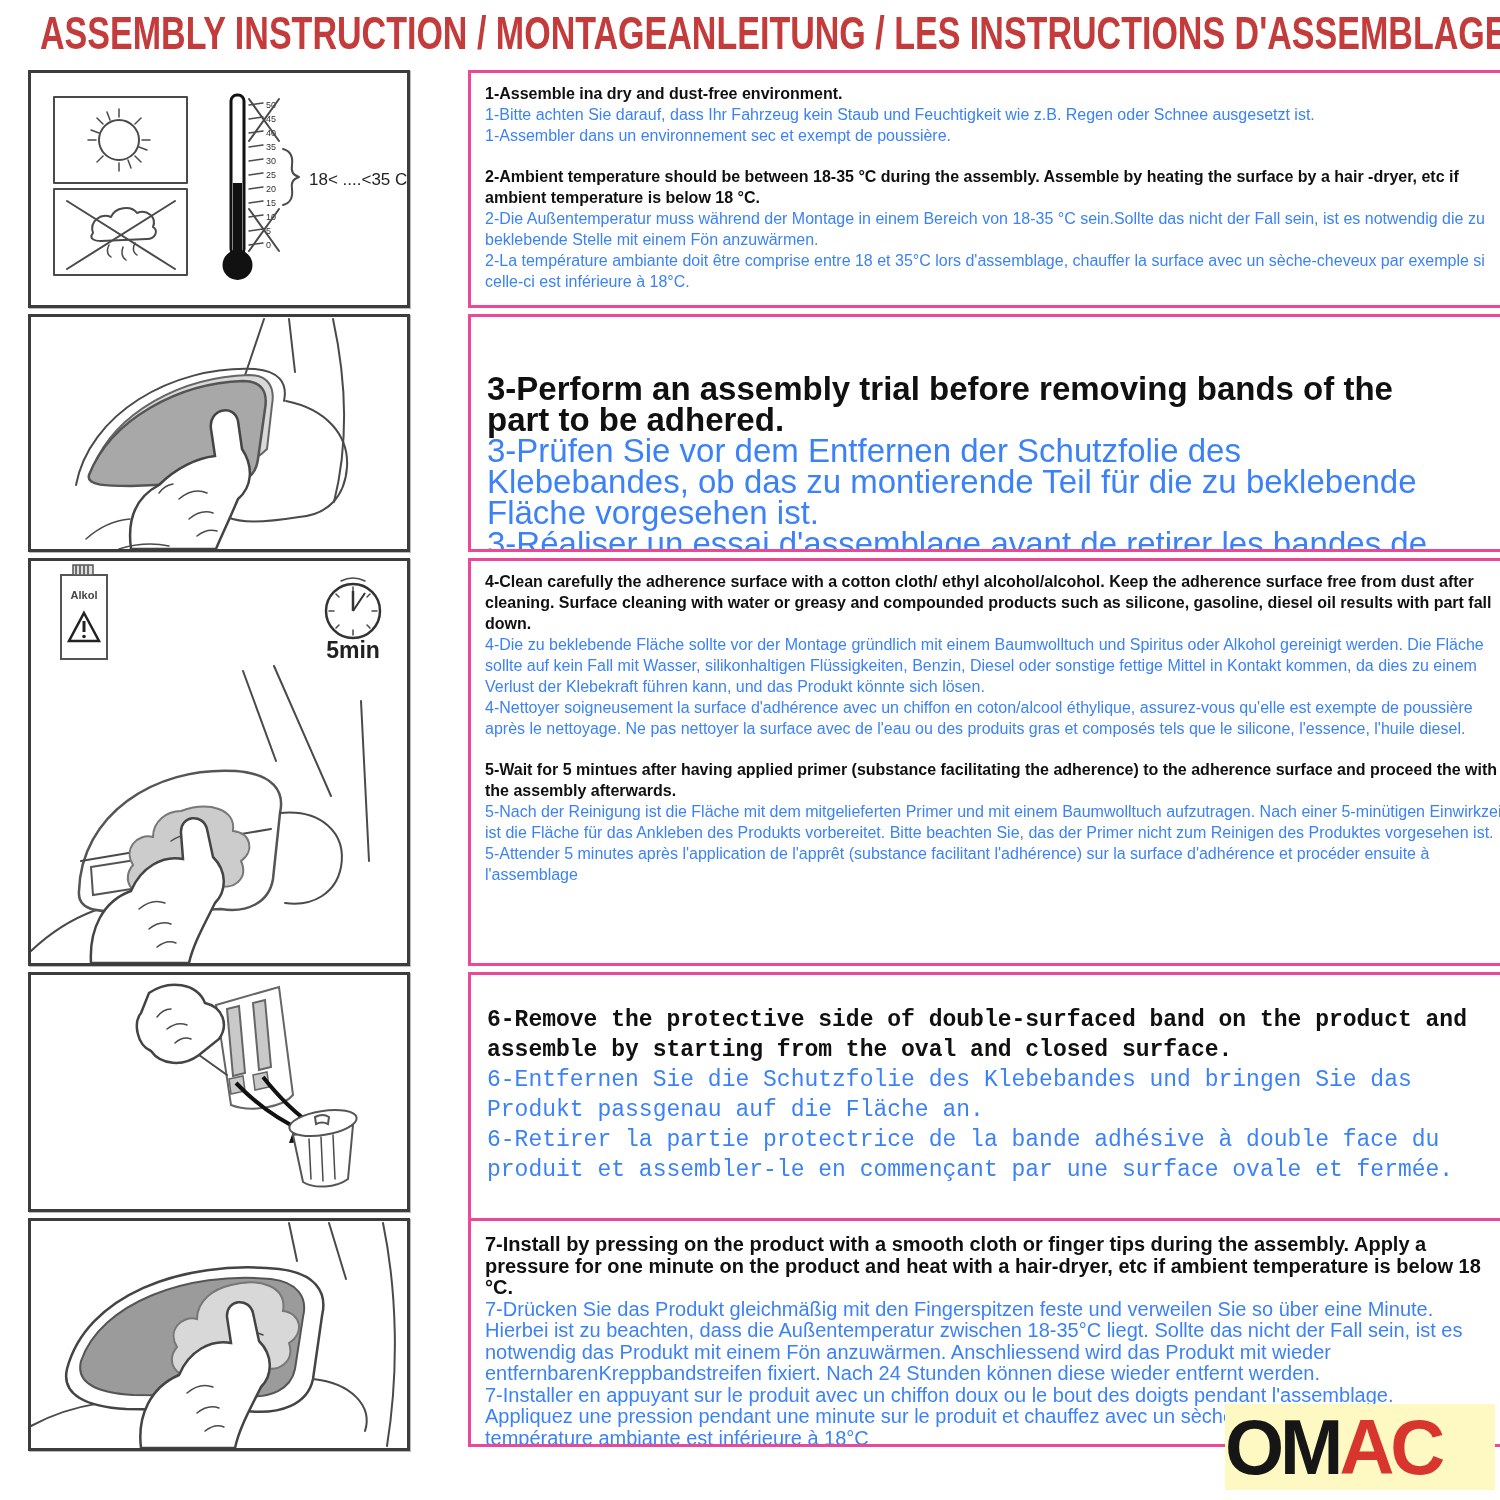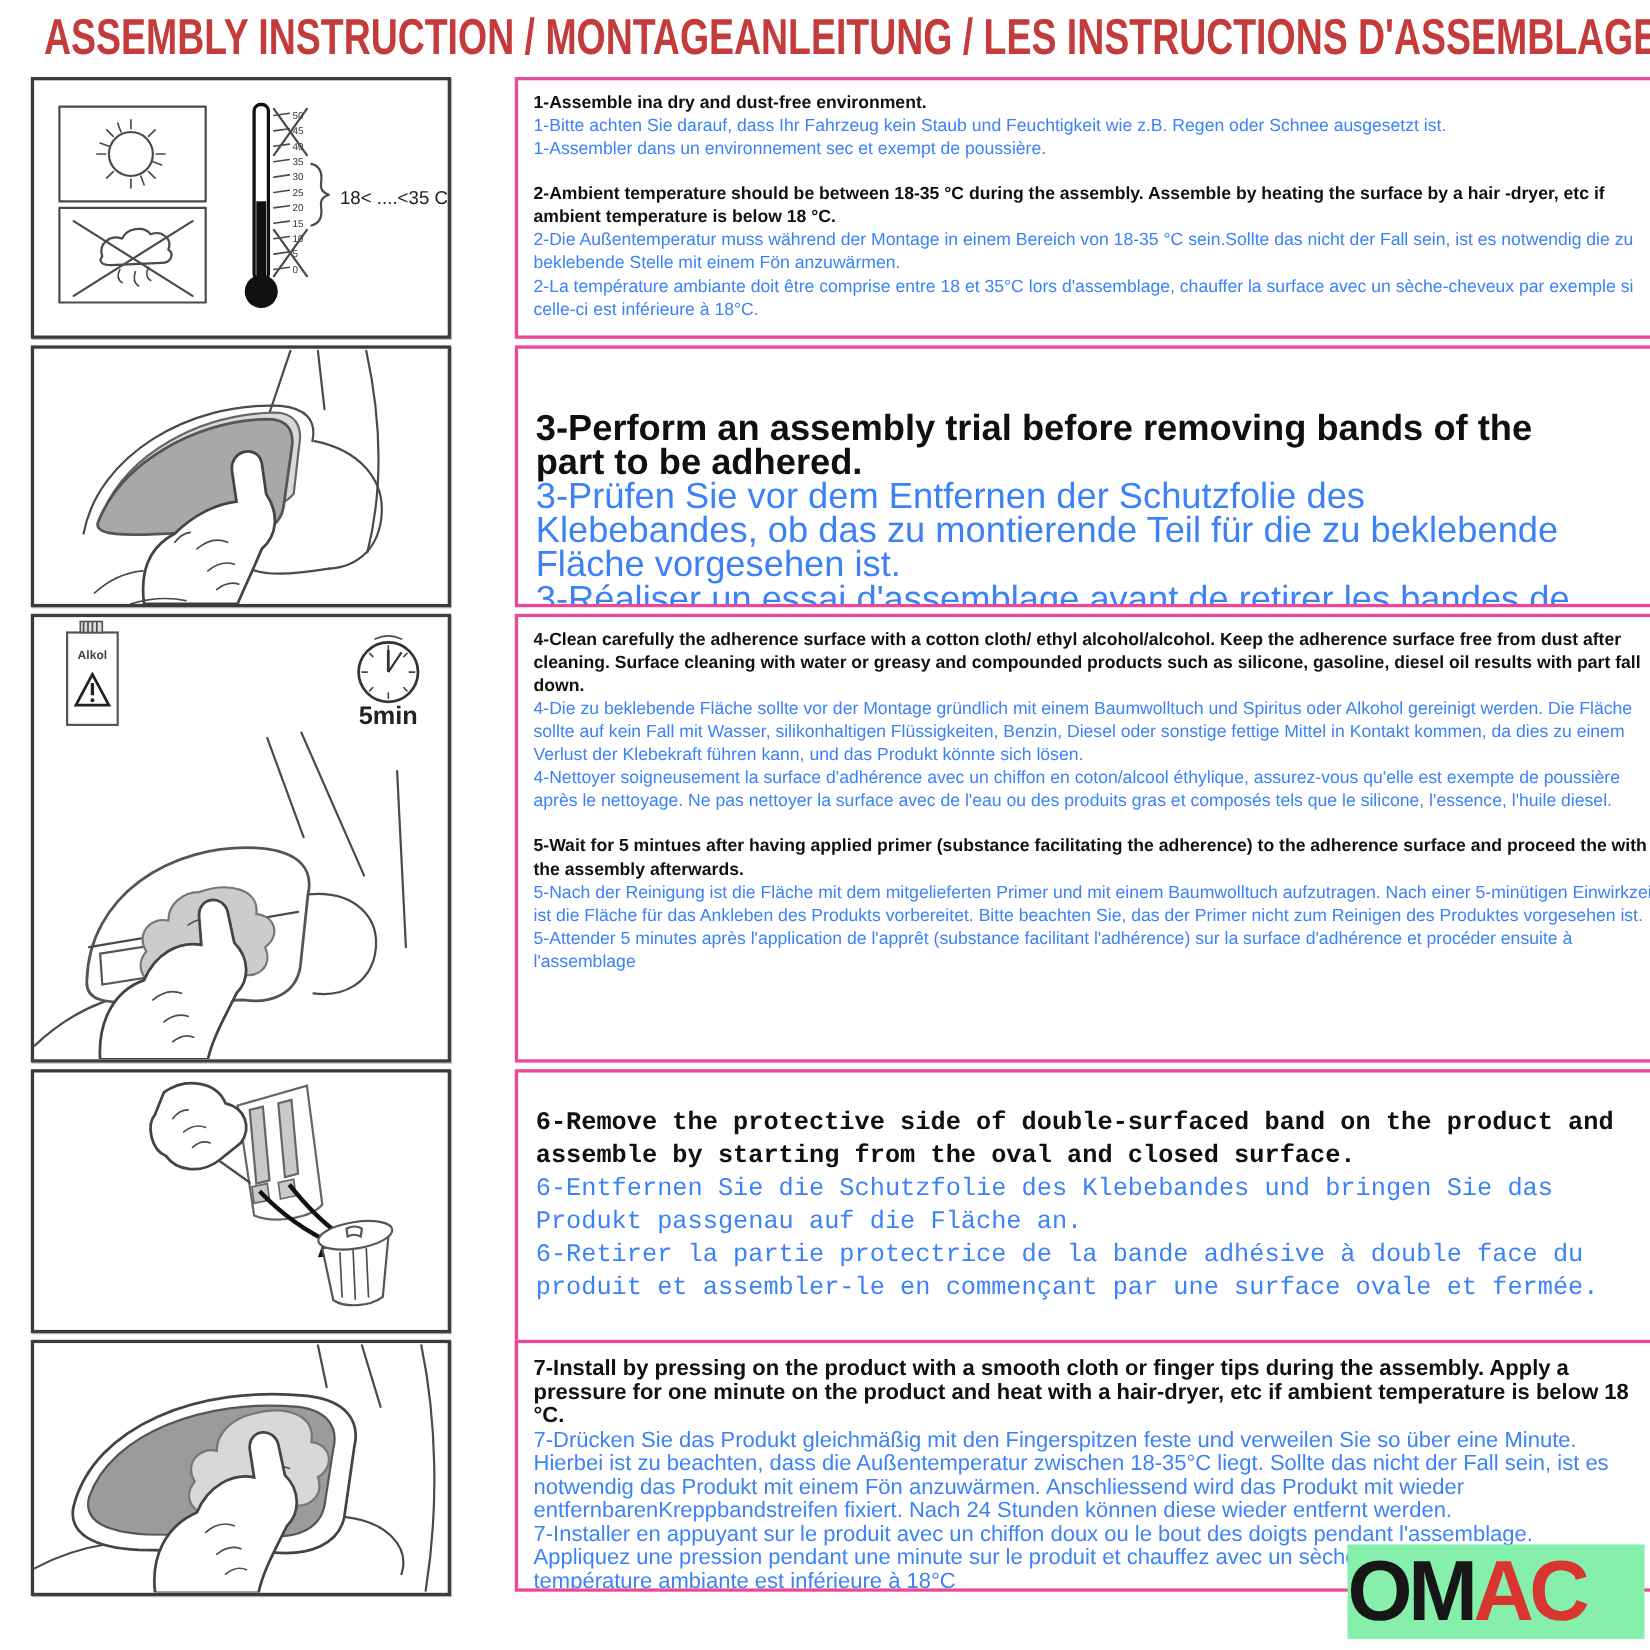--- a/index.html
+++ b/index.html
@@ -32,21 +32,21 @@
   .small{padding:10px 14px;font-size:16px;line-height:21px;}
   .mid  {padding:56px 90px 0 16px;font-size:33px;line-height:31px;}
   .mid4 {padding:30px 28px 0 16px;font-size:23px;line-height:30px;}
   .small5{padding:13px 40px 0 14px;font-size:20px;line-height:21.5px;}
 
   svg{display:block;}
   .ln{fill:none;stroke:#4a4a4a;stroke-width:2;stroke-linecap:round;stroke-linejoin:round;}
   .lnth{fill:none;stroke:#4a4a4a;stroke-width:1.5;stroke-linecap:round;}
   .tick-num{font-size:9px;fill:#333;font-family:"Liberation Sans",sans-serif;}
 
-  .logo{position:absolute;left:1225px;top:1404px;width:270px;height:86px;background:#86efac;
+  .logo{position:absolute;left:1225px;top:1404px;width:270px;height:86px;background:#fef9c3;
     display:flex;align-items:center;justify-content:flex-start;}
   .logo span{font-size:76px;font-weight:900;letter-spacing:-4px;line-height:1;
     font-family:"Liberation Sans",sans-serif;transform:scaleY(1.02);}
   .logo .lb{color:#161616;}
   .logo .lr{color:#d7352d;}
 </style>
 </head>
 <body>
 
 <div class="title">ASSEMBLY INSTRUCTION / MONTAGEANLEITUNG / LES INSTRUCTIONS D'ASSEMBLAGE</div>

